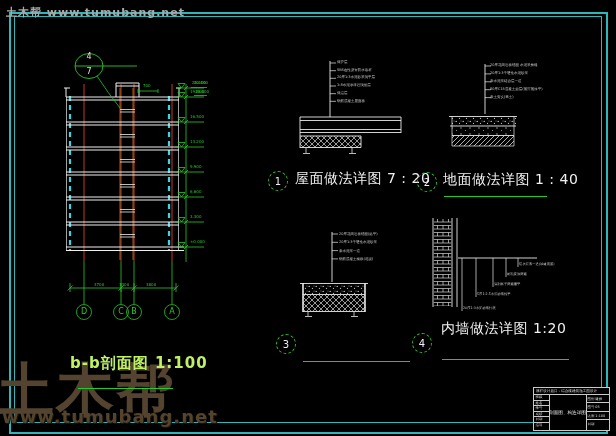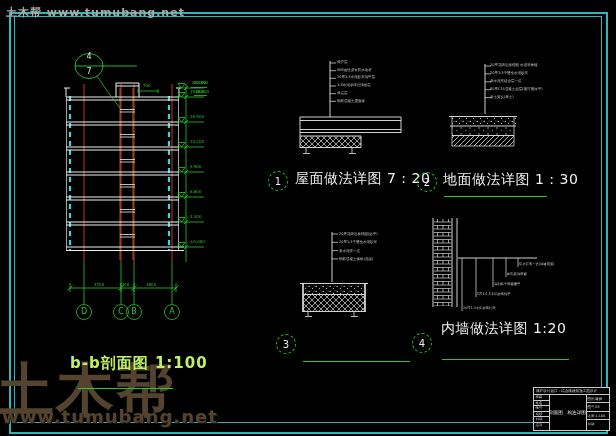--- a/index.html
+++ b/index.html
@@ -219,21 +219,21 @@
   <div id="grid-letters">
       <span>D</span>
       <span>C</span>
       <span>B</span>
       <span>A</span>
     </div>
 
   <div class="abs dcircle" id="c1">1</div>
   <div class="txt dtitle" id="t1">屋面做法详图 7 : 20</div>
   <div class="abs dcircle" id="c2">2</div>
-  <div class="txt dtitle" id="t2">地面做法详图 1 : 30</div>
+  <div class="txt dtitle" id="t2">地面做法详图 1 : 40</div>
   <div class="abs dunder" id="u2"></div>
   <div class="abs dcircle" id="c3">3</div>
   <div class="abs dunder" id="u3"></div>
   <div class="abs dcircle" id="c4">4</div>
   <div class="txt dtitle" id="t4">内墙做法详图 1:20</div>
   <div class="abs dunder" id="u4"></div>
 
   <div class="txt layerlist" id="roof-layers">
       <span>保护层</span>
       <span>SBS改性沥青防水卷材</span>

